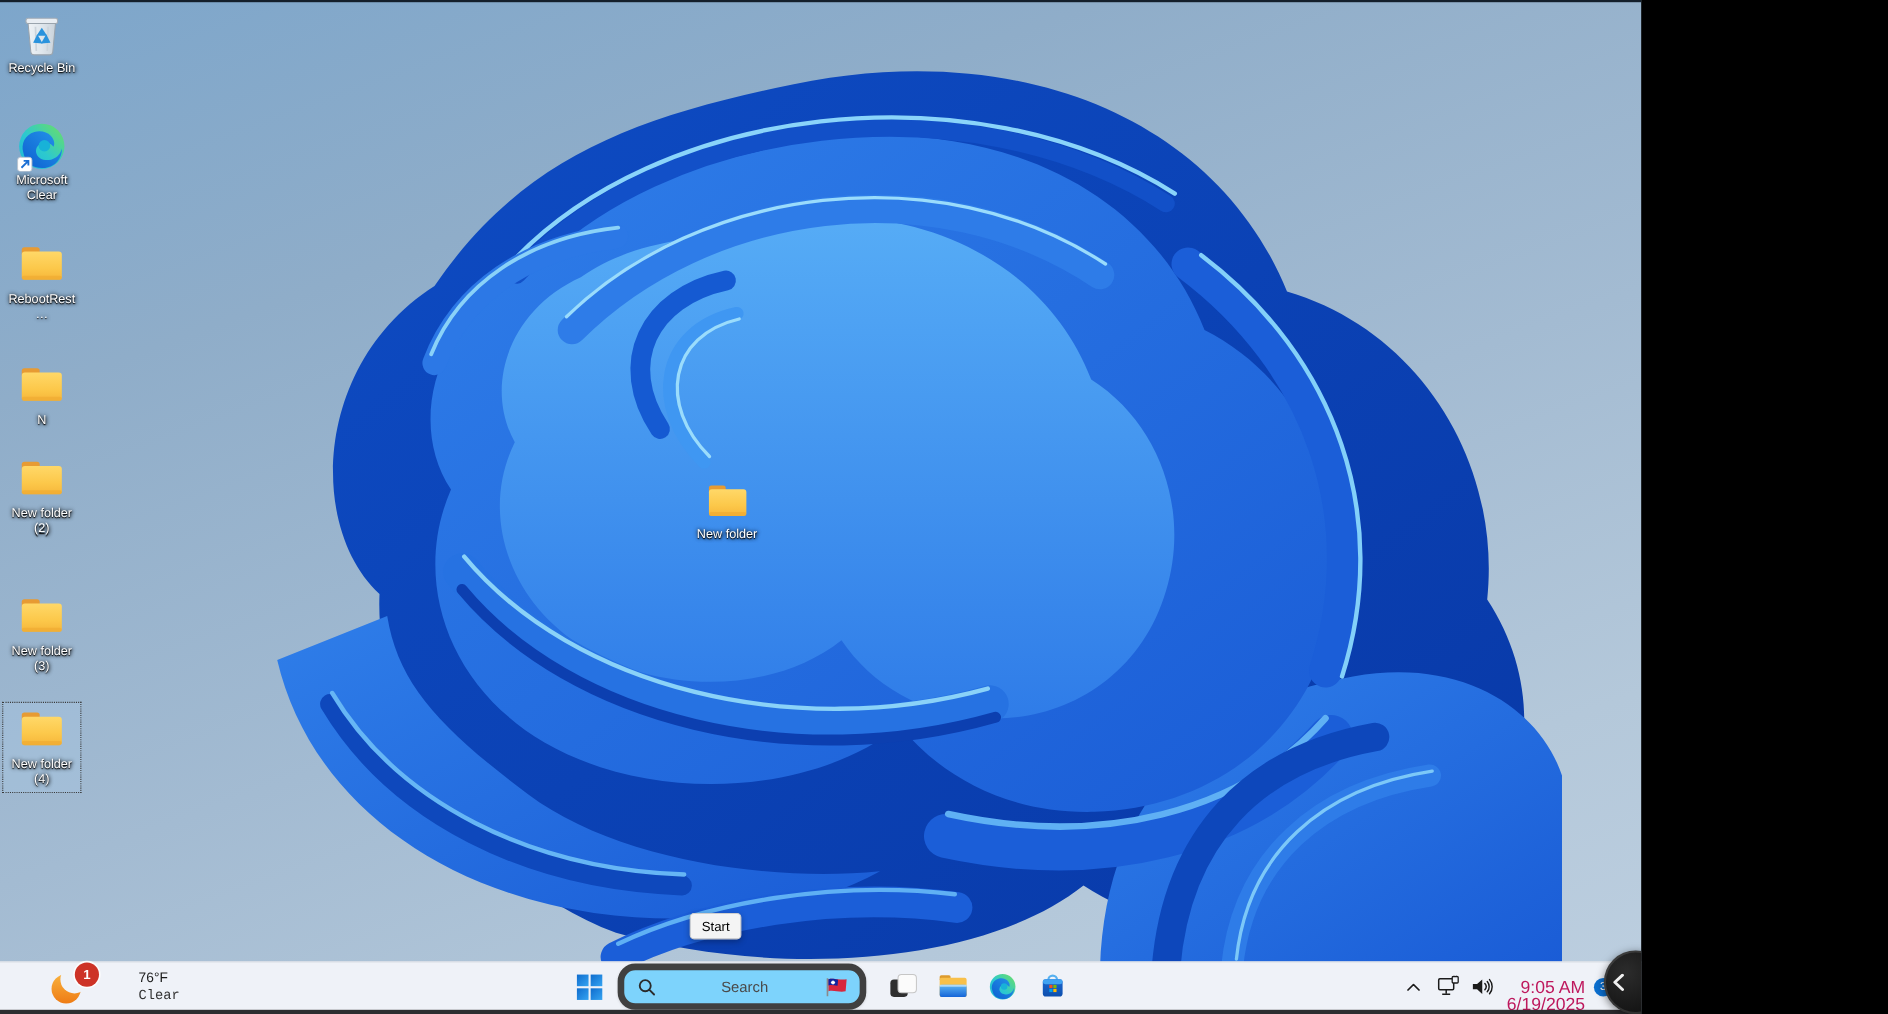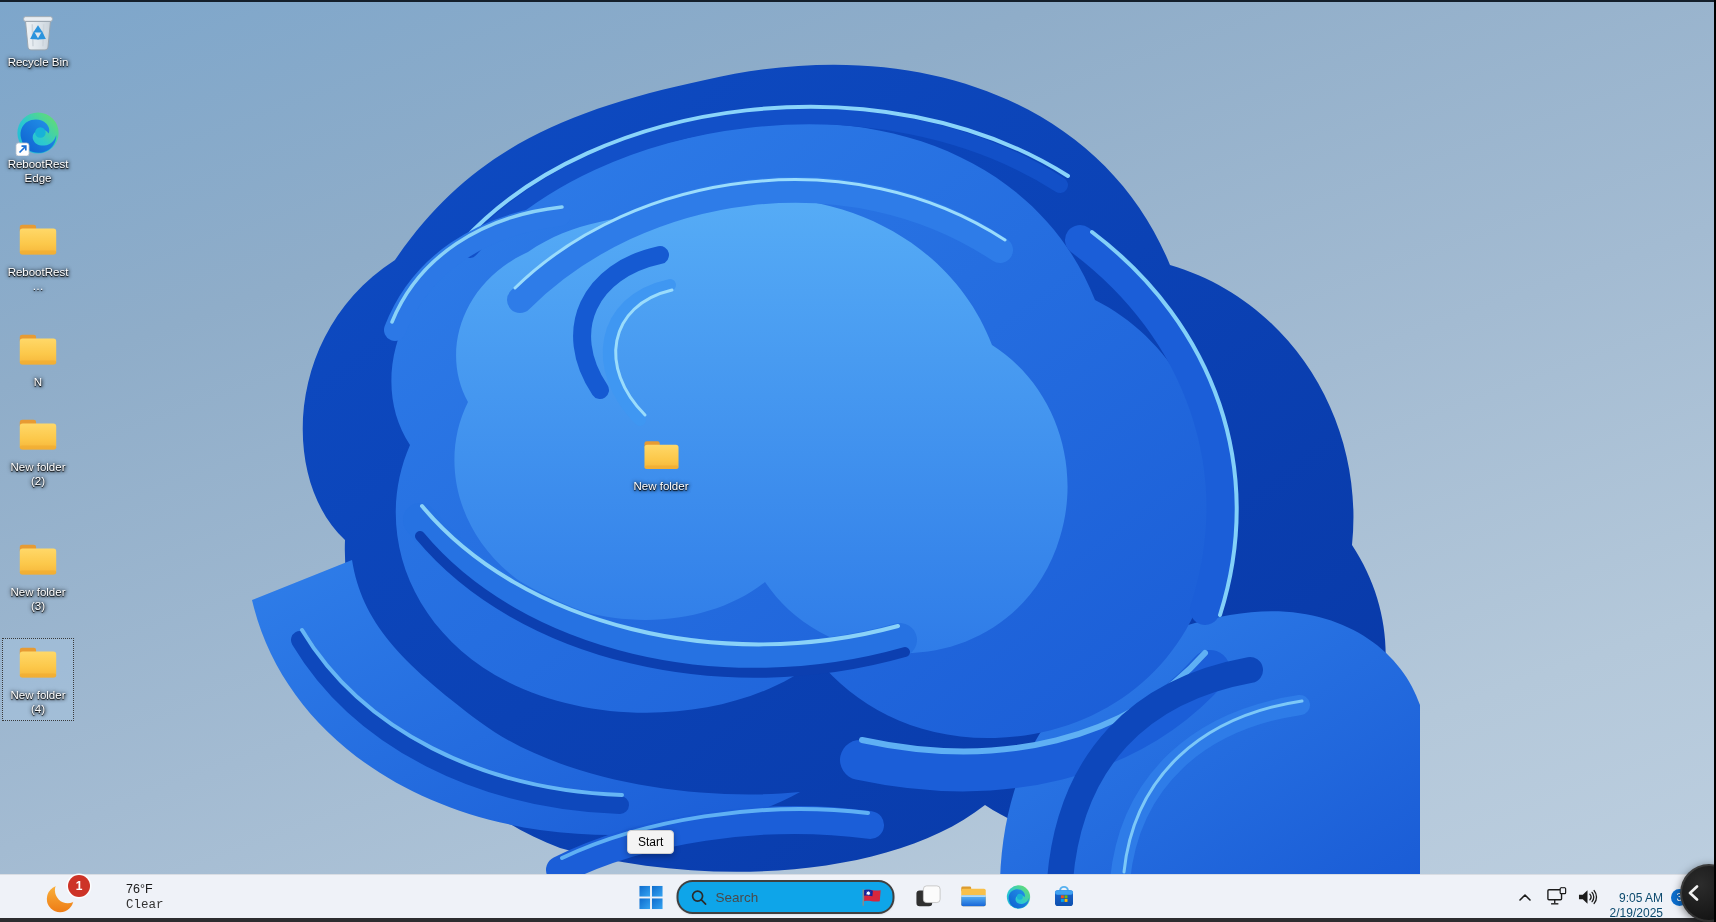--- a/index.html
+++ b/index.html
@@ -1,17 +1,17 @@
 <!DOCTYPE html>
 <html><head>
 <meta charset="utf-8">
 <style>
   html,body{margin:0;padding:0;background:#000;}
   .screen{
-    position:relative;width:1714px;height:922px;overflow:hidden;
+    position:relative;width:1492px;height:922px;overflow:hidden;
     font-family:"Liberation Sans","DejaVu Sans",sans-serif;
     background:linear-gradient(160deg,#7da6cb 0%,#8fadc9 25%,#a3bbd2 55%,#b4c8da 80%,#bdcfe0 100%);
     user-select:none;
   }
   .edge-strip-top{position:absolute;left:0;top:0;width:100%;height:2px;background:#141f2b;z-index:50;}
   .edge-strip-bottom{position:absolute;left:0;bottom:0;width:100%;height:4px;background:#2d2d30;z-index:60;}
   .wall{position:absolute;left:0;top:0;width:1716px;height:922px;}
 
   
   .dicon-item{
@@ -56,37 +56,37 @@
 
   .tb-center{
     position:absolute;left:50%;top:0;transform:translateX(-50%);
     height:44px;display:flex;align-items:center;
   }
   .tb-btn{
     width:40px;height:40px;border-radius:6px;display:flex;align-items:center;justify-content:center;
     cursor:pointer;
   }
   .searchbox{
-    width:214px;height:30px;border-radius:16px;background:#0ea5e9;border:2px solid #404040;
-    display:flex;align-items:center;margin:0 14px 0 6px;box-shadow:0 1px 2px rgba(0,0,0,.08);cursor:text;
+    width:214px;height:30px;border-radius:16px;background:#7dd3fc;border:6px solid #404040;
+    display:flex;align-items:center;margin:0 14px 0 6px;box-shadow:0 1px 2px rgba(0,0,0,.08);cursor:text;text-align:center;
   }
   .searchbox .mag{margin:0 8px 0 12px;display:block;}
   .searchbox .ph{flex:1;font-size:13.5px;color:#4a4a4a;}
   .searchbox .flag{margin-right:10px;display:block;}
   .appgap{width:5px;}
 
   .tray{
     position:absolute;right:0;top:0;height:44px;display:flex;align-items:center;
     padding-right:26px;
   }
   .tray-btn{height:36px;display:flex;align-items:center;justify-content:center;border-radius:4px;cursor:pointer;}
   .chev{width:26px;}
   .sysicons{width:52px;display:flex;align-items:center;justify-content:space-between;margin:0 12px 0 8px;}
   .clock{
-    text-align:right;font-size:12px;line-height:15px;color:#0c4a6e;margin-right:8px;cursor:pointer;margin-top:17px;
+    text-align:right;font-size:16px;line-height:15px;color:#be185d;margin-right:8px;cursor:pointer;margin-top:17px;
   }
   .notif-badge{
     width:17px;height:17px;border-radius:50%;background:#0b6fd0;color:#fff;
     font-size:10.5px;display:flex;align-items:center;justify-content:center;cursor:pointer;
   }
   .corner-ball{
     position:absolute;right:-24px;top:864px;width:58px;height:58px;border-radius:50%;
     background:radial-gradient(circle at 35% 35%,#2c2c2c,#0a0a0a);
     box-shadow:0 2px 8px rgba(0,0,0,.5), inset 0 0 0 2px rgba(255,255,255,.12);
     z-index:70;cursor:pointer;display:flex;align-items:center;
@@ -261,21 +261,21 @@
   </div>
 
   <div class="dicon-item" style="top:107px;">
     <svg class="glyph">
       <use href="#sym-edge"></use>
       <g>
         <rect x="1" y="33" width="13" height="13" rx="2.5" fill="#fff" stroke="#b9c2cc" stroke-width="0.8"></rect>
         <path d="M4.5 42.5 L10.5 36.5 M6.5 36.2 L10.8 36.2 L10.8 40.5" stroke="#1b6fd4" stroke-width="1.7" fill="none"></path>
       </g>
     </svg>
-    <div class="dicon-label">RebootRest Edge</div>
+    <div class="dicon-label">Microsoft Clear</div>
   </div>
 
   <div class="dicon-item" style="top:215px;">
     <svg class="glyph">
         <use href="#sym-folder"></use>
       </svg>
     <div class="dicon-label">RebootRest…</div>
   </div>
 
   <div class="dicon-item" style="top:325px;">
@@ -406,21 +406,21 @@
           <svg width="21" height="18" viewBox="0 0 22 19">
             <path d="M2 7 h4 l5-4.5 v14 L6 12 H2 Z" fill="#1b1b1b"></path>
             <path d="M13.5 6.5 a4.5 4.5 0 0 1 0 6" fill="none" stroke="#1b1b1b" stroke-width="1.4" stroke-linecap="round"></path>
             <path d="M15.8 4.6 a7.5 7.5 0 0 1 0 9.8" fill="none" stroke="#1b1b1b" stroke-width="1.4" stroke-linecap="round"></path>
             <path d="M18 2.7 a10.5 10.5 0 0 1 0 13.6" fill="none" stroke="#1b1b1b" stroke-width="1.4" stroke-linecap="round"></path>
           </svg>
         </div>
       </div>
       <div class="clock">
         <div>9:05 AM</div>
-        <div>2/19/2025</div>
+        <div>6/19/2025</div>
       </div>
       <div class="notif-badge">3</div>
     </div>
   </div>
 
   <div class="corner-ball">
     <svg width="11" height="16" viewBox="0 0 11 16">
       <polyline points="9,1.5 2,8 9,14.5" fill="none" stroke="#f0f0f0" stroke-width="2.6" stroke-linecap="round" stroke-linejoin="round"></polyline>
     </svg>
   </div>

